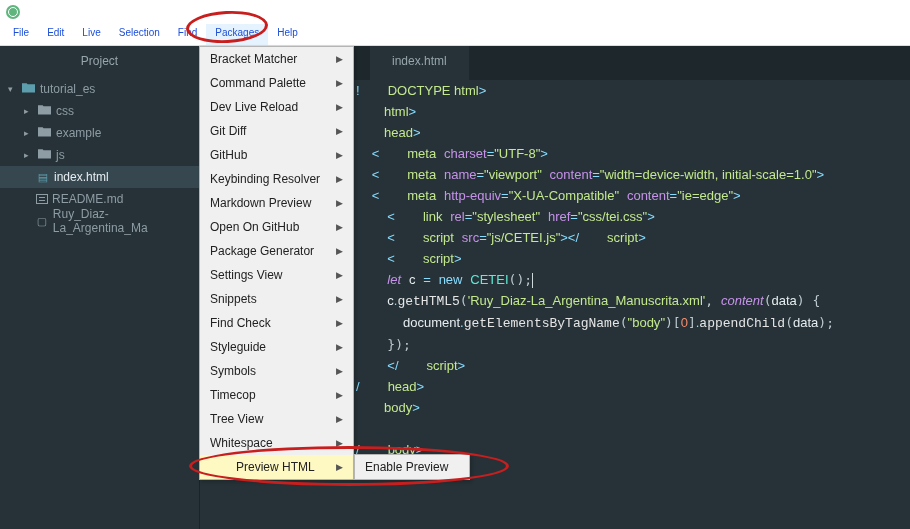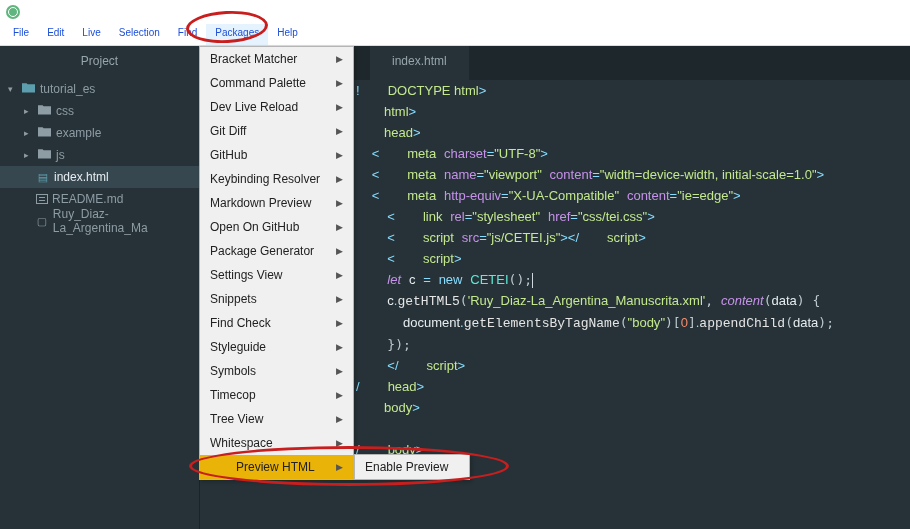--- a/index.html
+++ b/index.html
@@ -34,21 +34,21 @@
 .code { position:absolute; left:156px; top:34px; right:0; bottom:0; font-family:Menlo,Consolas,monospace; font-size:13px; line-height:21px; color:#bcc9cf; white-space:pre; }
 .t-tag { color:#c3e88d;margin-left:28px; } .t-br { color:#89ddff; } .t-attr { color:#c792ea; } .t-str { color:#c3e88d; }
 .t-kw { color:#c792ea;font-style:italic; } .t-var { color:#e6edf0; } .t-fn { color:#e5e5e5;font-family:Liberation Mono, monospace; } .t-cls { color:#5eead4; }
 .t-op { color:#89ddff; } .t-new { color:#89ddff; } .t-num { color:#f78c6c; }
 .cursor { display:inline-block; width:1px; height:15px; background:#cfd8dc; vertical-align:middle; }
 
 
 .dropdown { position:absolute; background:#f0f0f0; border:1px solid #b5b5b5; font-size:12px; color:#222; box-shadow:2px 2px 4px rgba(0,0,0,.2); }
 .dd-packages { left:199px; top:46px; width:155px; }
 .dd-row { display:flex; align-items:center; justify-content:space-between; height:24px; padding:0 10px; cursor:default; }
-.dd-row:hover,.dd-row.hover { background:#eab308;padding-left:36px; }
+.dd-row:hover,.dd-row.hover { background:#fef9c3;padding-left:36px; }
 .dd-arrow { font-size:9px; color:#555; }
 .dd-sub { left:354px; top:454px; width:116px; }
 
 
 .oval { position:absolute; border:3px solid #c81e1e; border-radius:50%; pointer-events:none; }
 .oval1 { left:186px; top:11px; width:82px; height:32px; transform:rotate(-3deg); }
 .oval2 { left:189px; top:446px; width:320px; height:40px; }
 
 
 .fld { width:13px; height:11px; }

